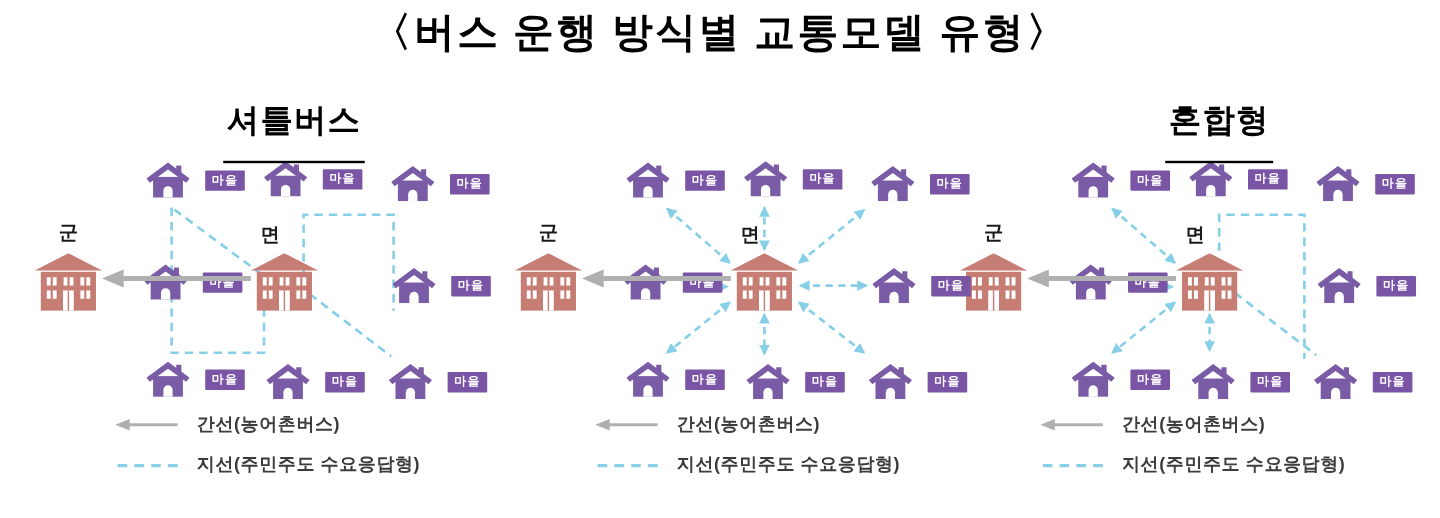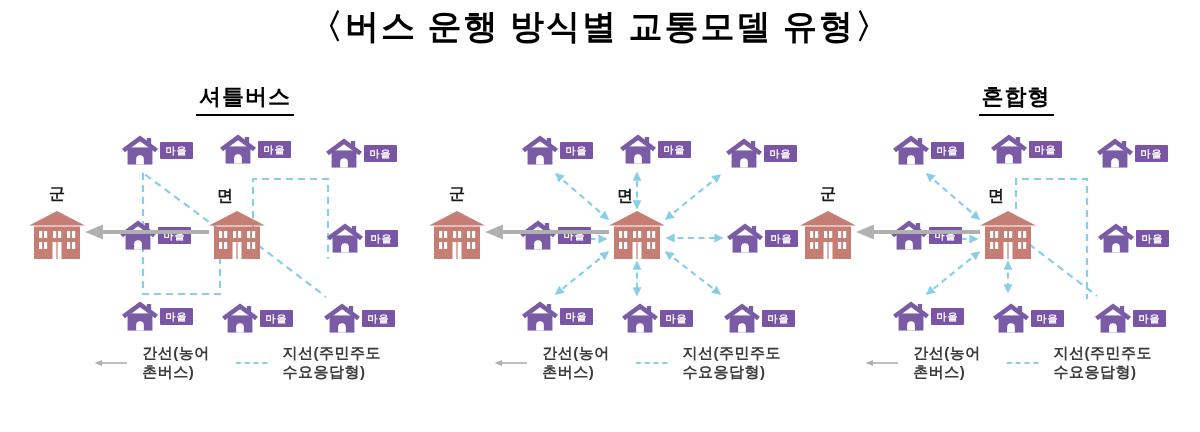--- a/index.html
+++ b/index.html
@@ -3,30 +3,30 @@
 <meta charset="utf-8">
 <style>
   html,body{margin:0;padding:0;background:#fff;}
   .figure{position:relative;width:1200px;height:432px;background:#fff;overflow:hidden;
           font-family:"Liberation Sans","DejaVu Sans",sans-serif;}
   .main-title{position:absolute;top:4px;left:0;width:1200px;text-align:center;
               font-family:"Liberation Serif","DejaVu Serif",serif;
               font-size:34px;font-weight:700;letter-spacing:2px;color:var(--c-title,#000);}
   .panel{position:absolute;top:78px;width:400px;height:354px;}
   .panel-title{position:absolute;top:4px;left:90px;width:310px;text-align:center;z-index:4;}
-  .panel-title span{display:inline-block;font-size:22px;font-weight:800;color:#000;
-                    border-bottom:2.5px solid #000;padding:0 3px 2px 3px;letter-spacing:1px;}
+  .panel-title span{display:inline-block;font-size:27px;font-weight:800;color:#000;
+                    border-bottom:2.5px solid #000;padding:0 3px 16px 3px;letter-spacing:1px;}
   .diagram{position:absolute;top:0;left:0;z-index:1;}
   .trunk{position:absolute;top:0;left:0;z-index:3;pointer-events:none;}
   .badge{position:absolute;width:33px;height:17px;z-index:2;border-radius:1px;
          background:var(--c-badge,#7b56a8);color:#fff;font-size:10px;font-weight:700;
-         letter-spacing:1px;display:flex;align-items:center;justify-content:center;line-height:17px;}
+         letter-spacing:1px;display:flex;align-items:center;justify-content:center;line-height:17px;margin-left:11px;}
   .lbl{position:absolute;width:44px;text-align:center;font-size:16px;font-weight:800;
        color:#1a1a1a;z-index:4;}
-  .legend{position:absolute;left:92px;top:266px;display:flex;gap:15px;z-index:2;}
+  .legend{position:absolute;left:92px;top:266px;display:flex;flex-direction:column;gap:15px;z-index:2;}
   .legend-row{display:flex;align-items:center;gap:14px;}
   .legend-row .ltext{font-size:15px;font-weight:700;color:var(--c-legend,#3c3c3c);letter-spacing:0.5px;}
   .radial line{marker-start:url(#mB);marker-end:url(#mB);}
 </style>
 </head>
 <body>
 
 <svg width="0" height="0" style="position:absolute" aria-hidden="true">
   <defs>
     <symbol id="sym-house" viewBox="0 0 42 34">

